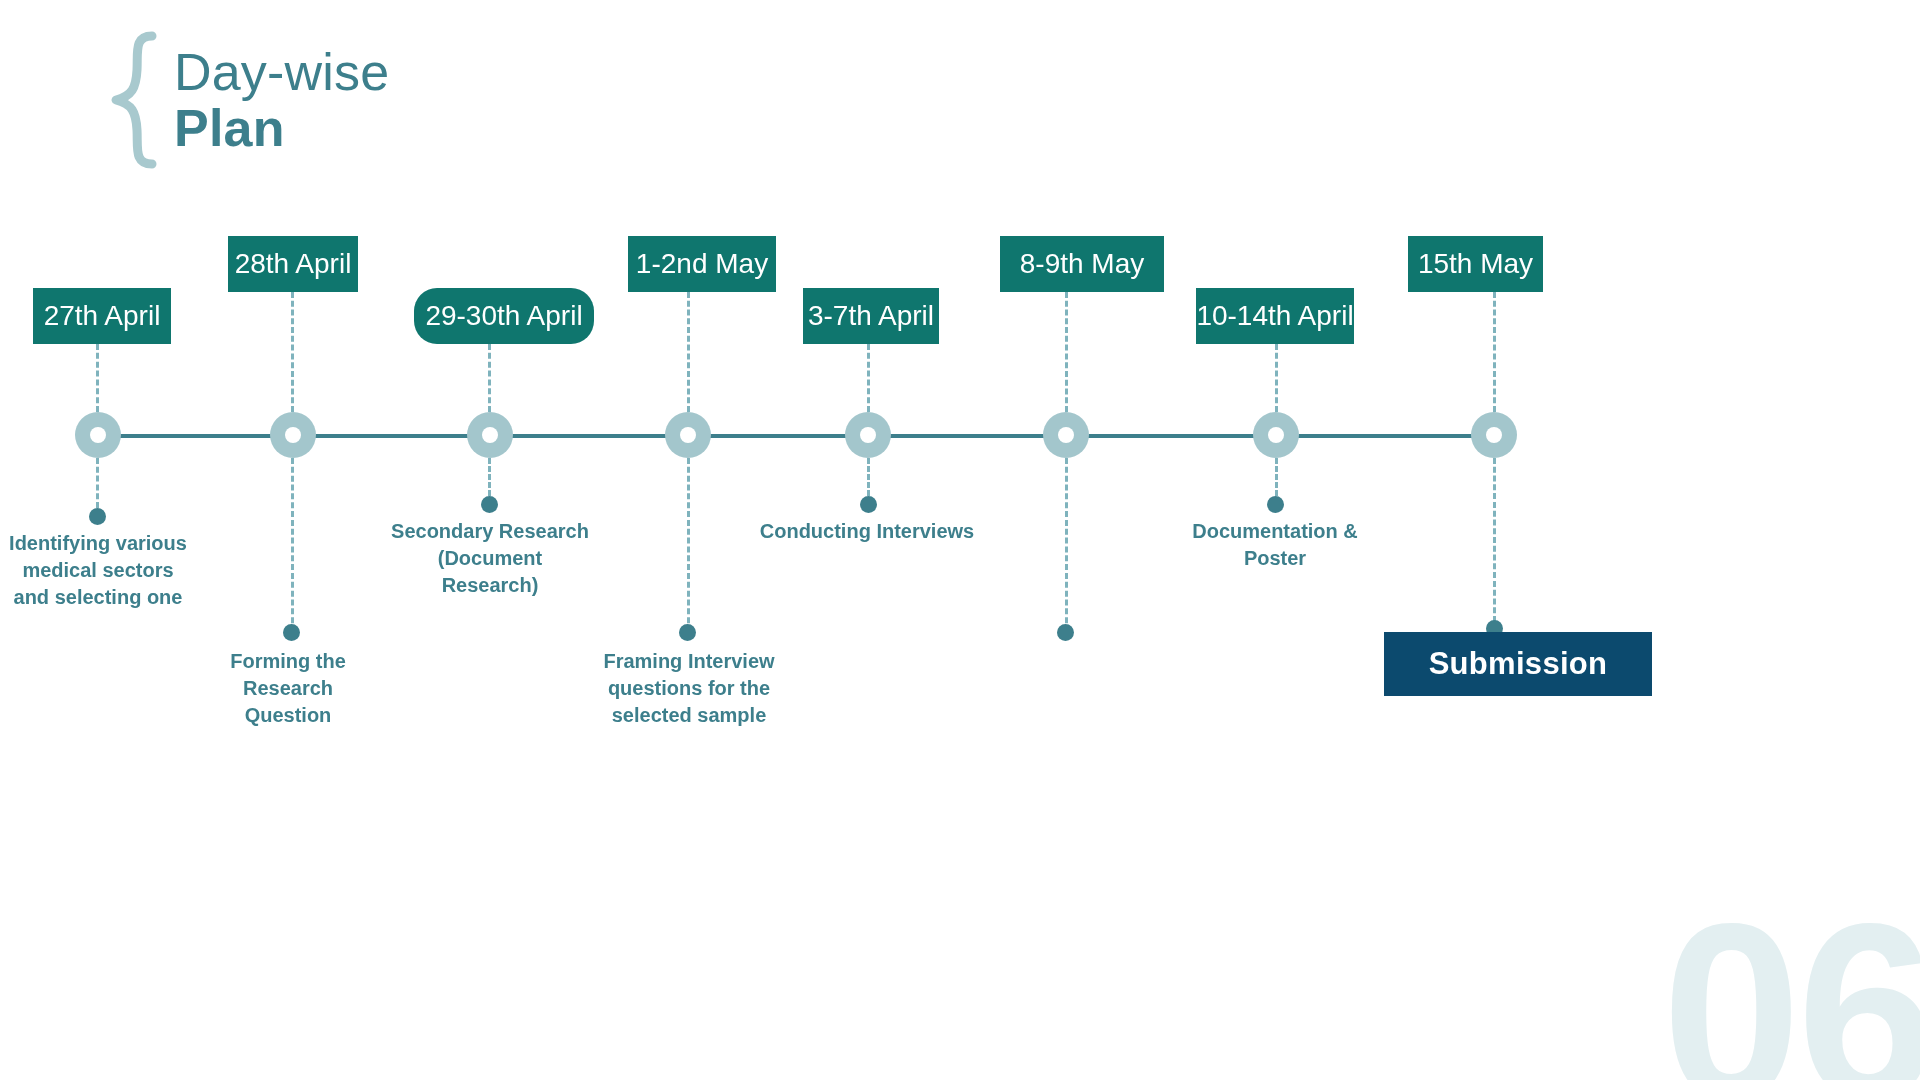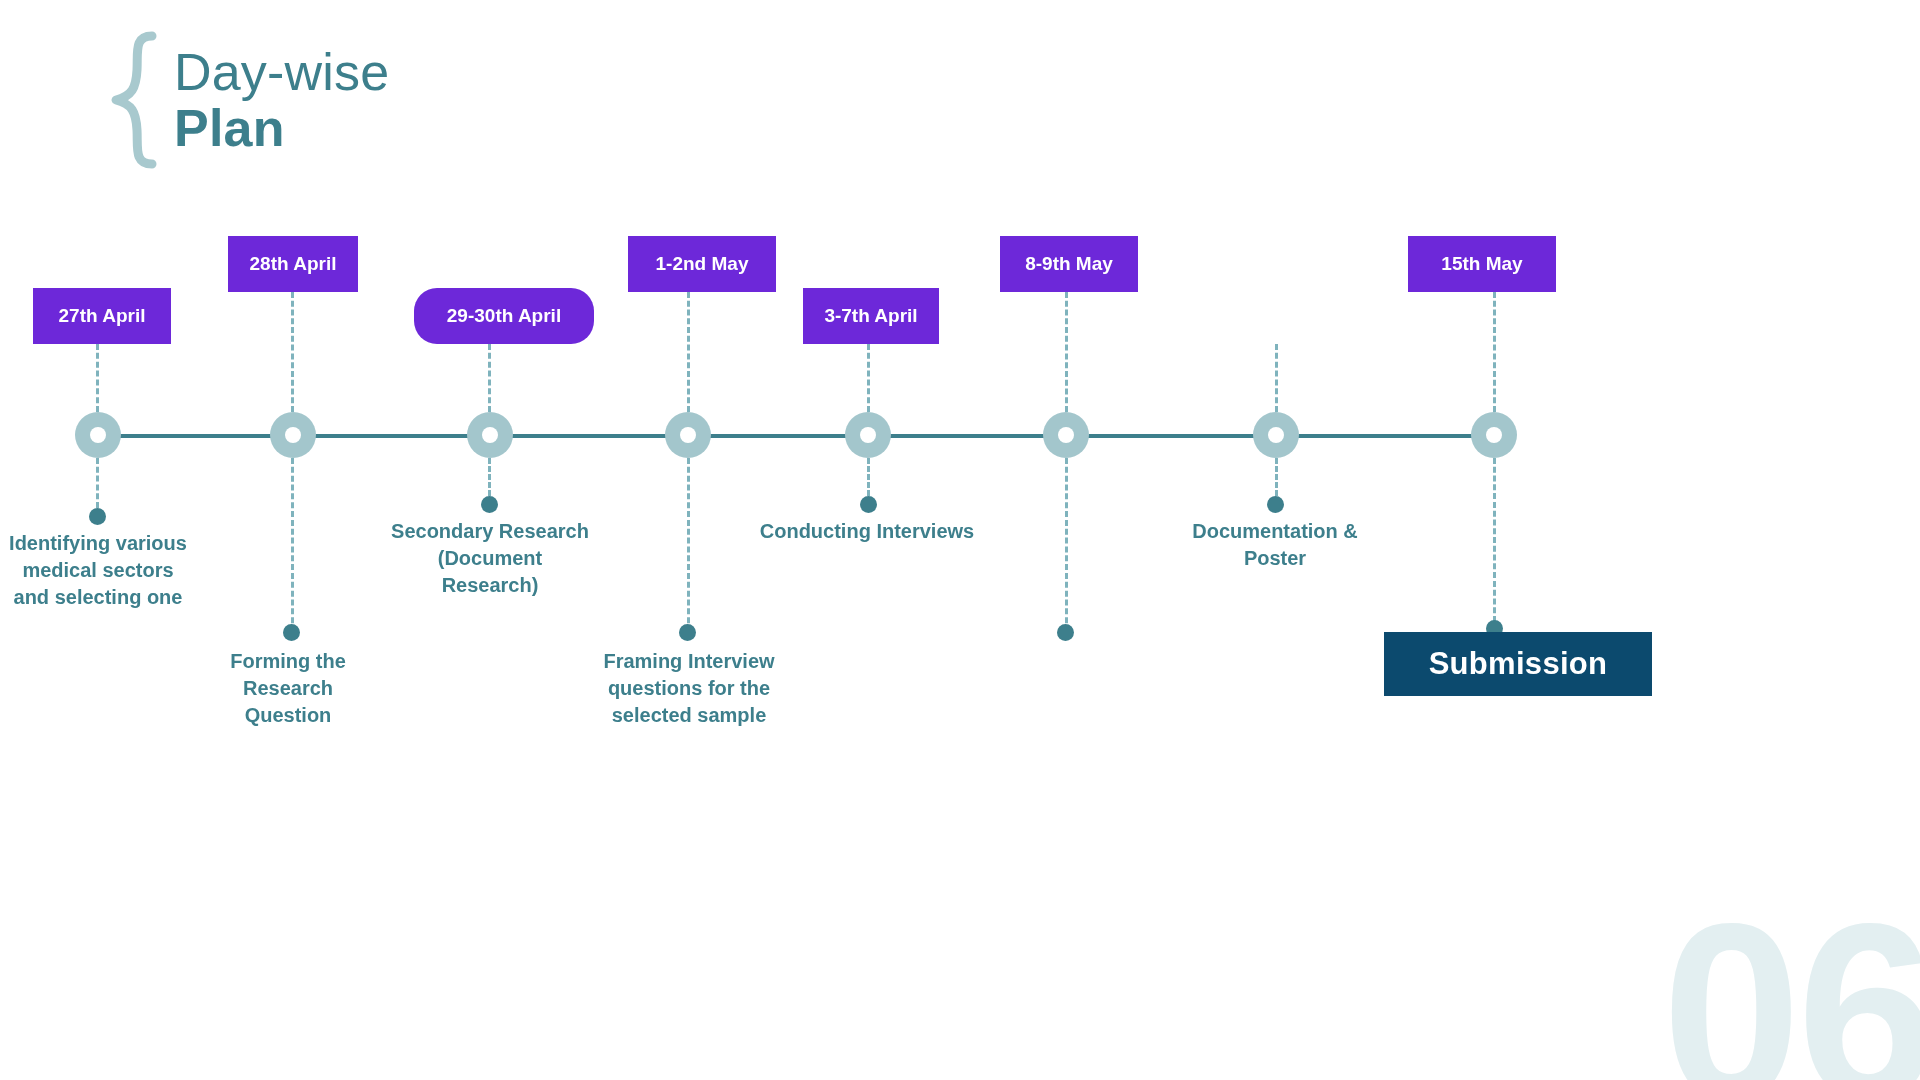--- a/index.html
+++ b/index.html
@@ -42,23 +42,23 @@
     position:absolute; width:46px; height:46px; border-radius:50%;
     background:#a3c6cc; top:412px;
     display:flex; align-items:center; justify-content:center;
   }
   .node .core {
     width:16px; height:16px; border-radius:50%; background:#ffffff;
   }
 
   
   .date-chip {
-    position:absolute; height:56px; background:#6d28d9;
+    position:absolute; height:56px; background:#0f766e;
     display:flex; align-items:center; justify-content:center;
-    color:#ffffff; font-size:19px; font-weight:700; white-space:nowrap;
+    color:#ffffff; font-size:28px; font-weight:400; white-space:nowrap;
     padding:0 20px;
   }
 
   
   .dash {
     position:absolute; width:0; border-left:3px dashed #7fb3bd;
   }
 
   
   .dot {
@@ -136,37 +136,38 @@
 
   <div class="date-chip" style="left:803px; top:288px; width:136px;">3-7th April</div>
   <div class="dash" style="left:867px; top:344px; height:68px;"></div>
   <div class="node" style="left:845px;">
     <div class="core"></div>
   </div>
   <div class="dash" style="left:867px; top:458px; height:38px;"></div>
   <div class="dot" style="left:860px; top:496px;"></div>
   <div class="desc" style="left:752px; top:518px; width:230px;">Conducting Interviews</div>
 
-  <div class="date-chip" style="left:1000px; top:236px; width:138px;">8-9th May</div>
+  <div class="date-chip" style="left:1000px; top:236px; width:164px;">8-9th May</div>
   <div class="dash" style="left:1065px; top:292px; height:120px;"></div>
   <div class="node" style="left:1043px;">
     <div class="core"></div>
   </div>
   <div class="dash" style="left:1065px; top:458px; height:174px;"></div>
   <div class="dot" style="left:1057px; top:624px;"></div>
 
+  <div class="date-chip" style="left:1196px; top:288px; width:158px;">10-14th April</div>
   <div class="dash" style="left:1275px; top:344px; height:68px;"></div>
   <div class="node" style="left:1253px;">
     <div class="core"></div>
   </div>
   <div class="dash" style="left:1275px; top:458px; height:38px;"></div>
   <div class="dot" style="left:1267px; top:496px;"></div>
   <div class="desc" style="left:1180px; top:518px; width:190px;">Documentation &amp; Poster</div>
 
-  <div class="date-chip" style="left:1408px; top:236px; width:148px;">15th May</div>
+  <div class="date-chip" style="left:1408px; top:236px; width:135px;">15th May</div>
   <div class="dash" style="left:1493px; top:292px; height:120px;"></div>
   <div class="node" style="left:1471px;">
     <div class="core"></div>
   </div>
   <div class="dash" style="left:1493px; top:458px; height:164px;"></div>
   <div class="dot" style="left:1486px; top:620px;"></div>
   <div class="submission-box" style="left:1384px; top:632px; width:268px; height:64px;">Submission</div>
 
 </div>
 

